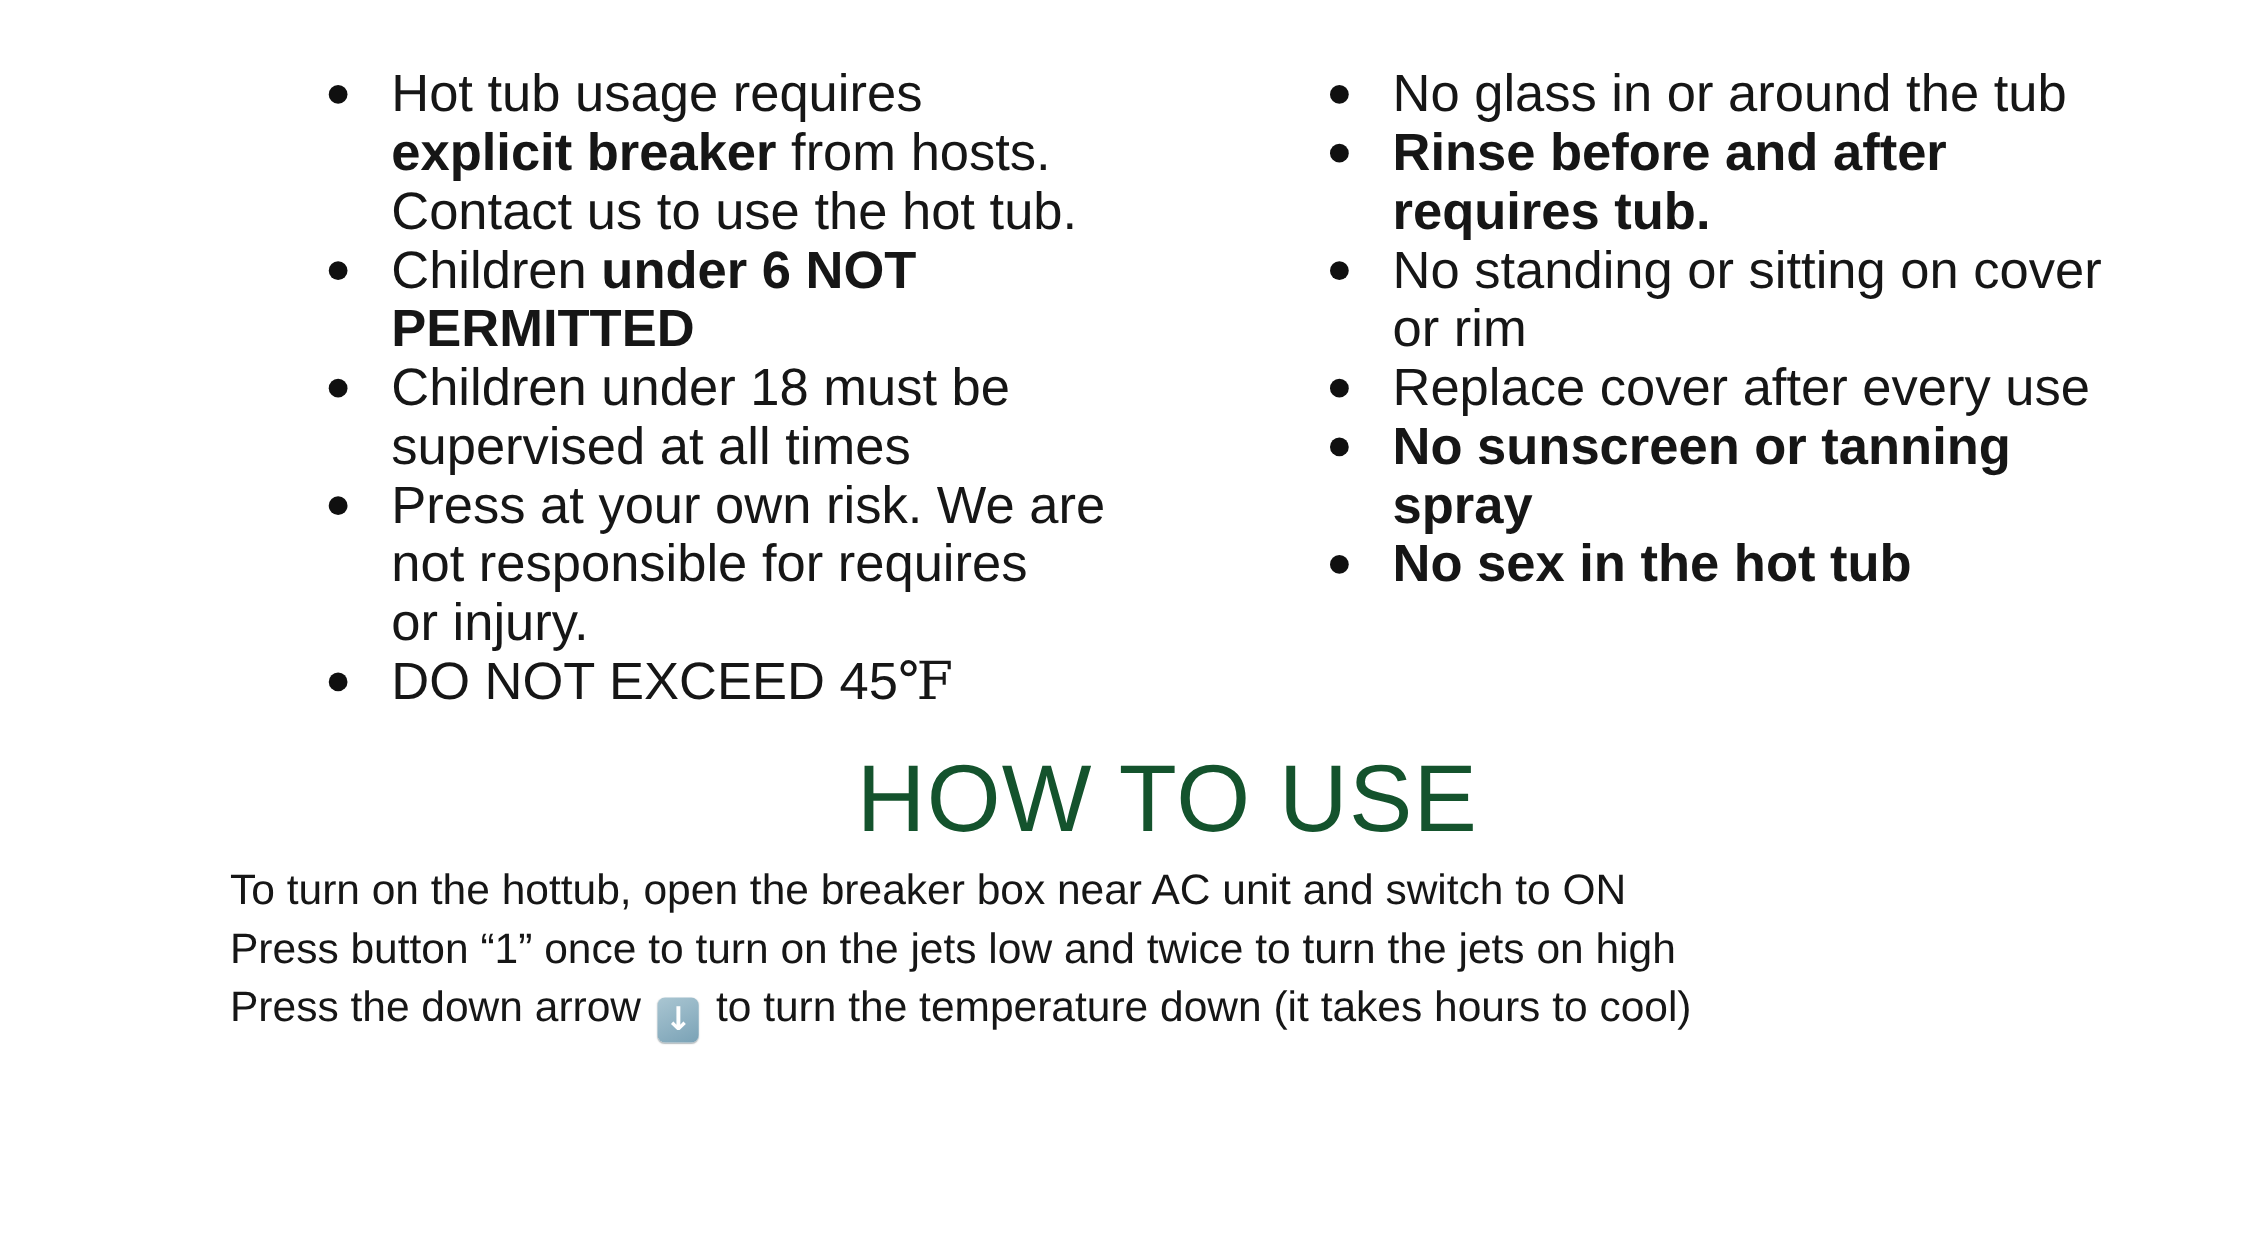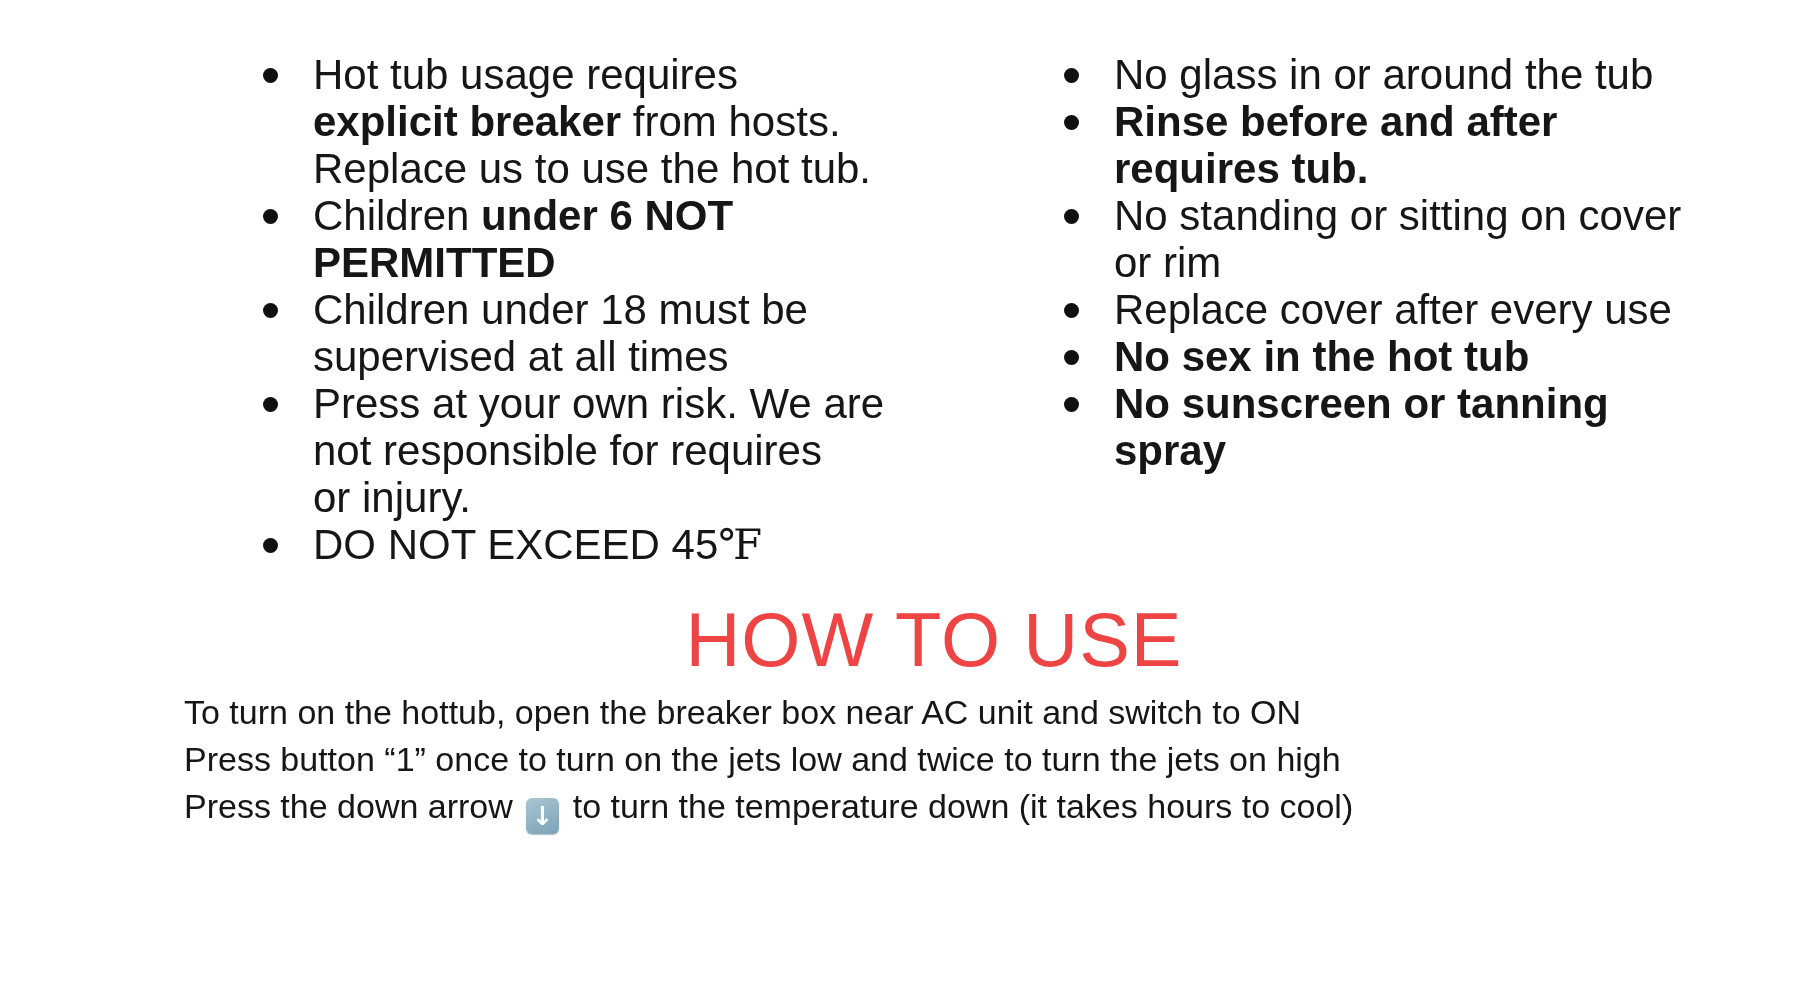--- a/index.html
+++ b/index.html
@@ -13,42 +13,42 @@
   .rules-right{left:1101px;width:640px;}
   .rules li{position:relative;}
   .rules li::before{
     content:"";position:absolute;left:-50px;top:17px;width:15px;height:15px;border-radius:50%;background:#101010;
   }
   .tline{white-space:nowrap;}
   .b{font-weight:700;}
   .serif{font-family:"DejaVu Serif","Liberation Serif",serif;}
   .howto-title{
     position:absolute;left:184px;top:601px;width:1500px;margin:0;
-    text-align:center;font-weight:400;font-size:76px;line-height:78px;color:#ef4444;
+    text-align:center;font-weight:400;font-size:76px;line-height:78px;color:#14532d;
     letter-spacing:1px;
   }
   .instructions{position:absolute;left:184px;top:689px;font-size:34px;line-height:47px;}
   .key-icon{
     display:inline-block;width:33px;height:36px;border-radius:6px;
     color:#ffffff;font-size:26px;line-height:36px;text-align:center;
     vertical-align:-7px;margin:0 4px;
     font-family:"DejaVu Sans",sans-serif;font-weight:700;
     background:linear-gradient(155deg,#aac6d2 0%,#89adc0 55%,#7aa2b6 100%);
     box-shadow:0 1px 1px rgba(40,60,70,0.35);
   }
 </style>
 </head>
 <body>
 
 <section>
   <ul class="rules rules-left">
       <li>
         <div class="tline"><span>Hot tub usage requires</span></div>
         <div class="tline"><span class="b">explicit breaker</span><span> from hosts.</span></div>
-        <div class="tline"><span>Replace us to use the hot tub.</span></div>
+        <div class="tline"><span>Contact us to use the hot tub.</span></div>
       </li>
       <li>
         <div class="tline"><span>Children </span><span class="b">under 6 NOT</span></div>
         <div class="tline"><span class="b">PERMITTED</span></div>
       </li>
       <li>
         <div class="tline"><span>Children under 18 must be</span></div>
         <div class="tline"><span>supervised at all times</span></div>
       </li>
       <li>
@@ -70,25 +70,25 @@
         <div class="tline"><span class="b">requires tub.</span></div>
       </li>
       <li>
         <div class="tline"><span>No standing or sitting on cover</span></div>
         <div class="tline"><span>or rim</span></div>
       </li>
       <li>
         <div class="tline"><span>Replace cover after every use</span></div>
       </li>
       <li>
-        <div class="tline"><span class="b">No sex in the hot tub</span></div>
+        <div class="tline"><span class="b">No sunscreen or tanning</span></div>
+        <div class="tline"><span class="b">spray</span></div>
       </li>
       <li>
-        <div class="tline"><span class="b">No sunscreen or tanning</span></div>
-        <div class="tline"><span class="b">spray</span></div>
+        <div class="tline"><span class="b">No sex in the hot tub</span></div>
       </li>
     </ul>
 </section>
 
 <section>
   <h1 class="howto-title">HOW TO USE</h1>
 
   <div class="instructions">
       <div>
         <div class="tline"><span>To turn on the hottub, open the breaker box near AC unit and switch to ON</span></div>

